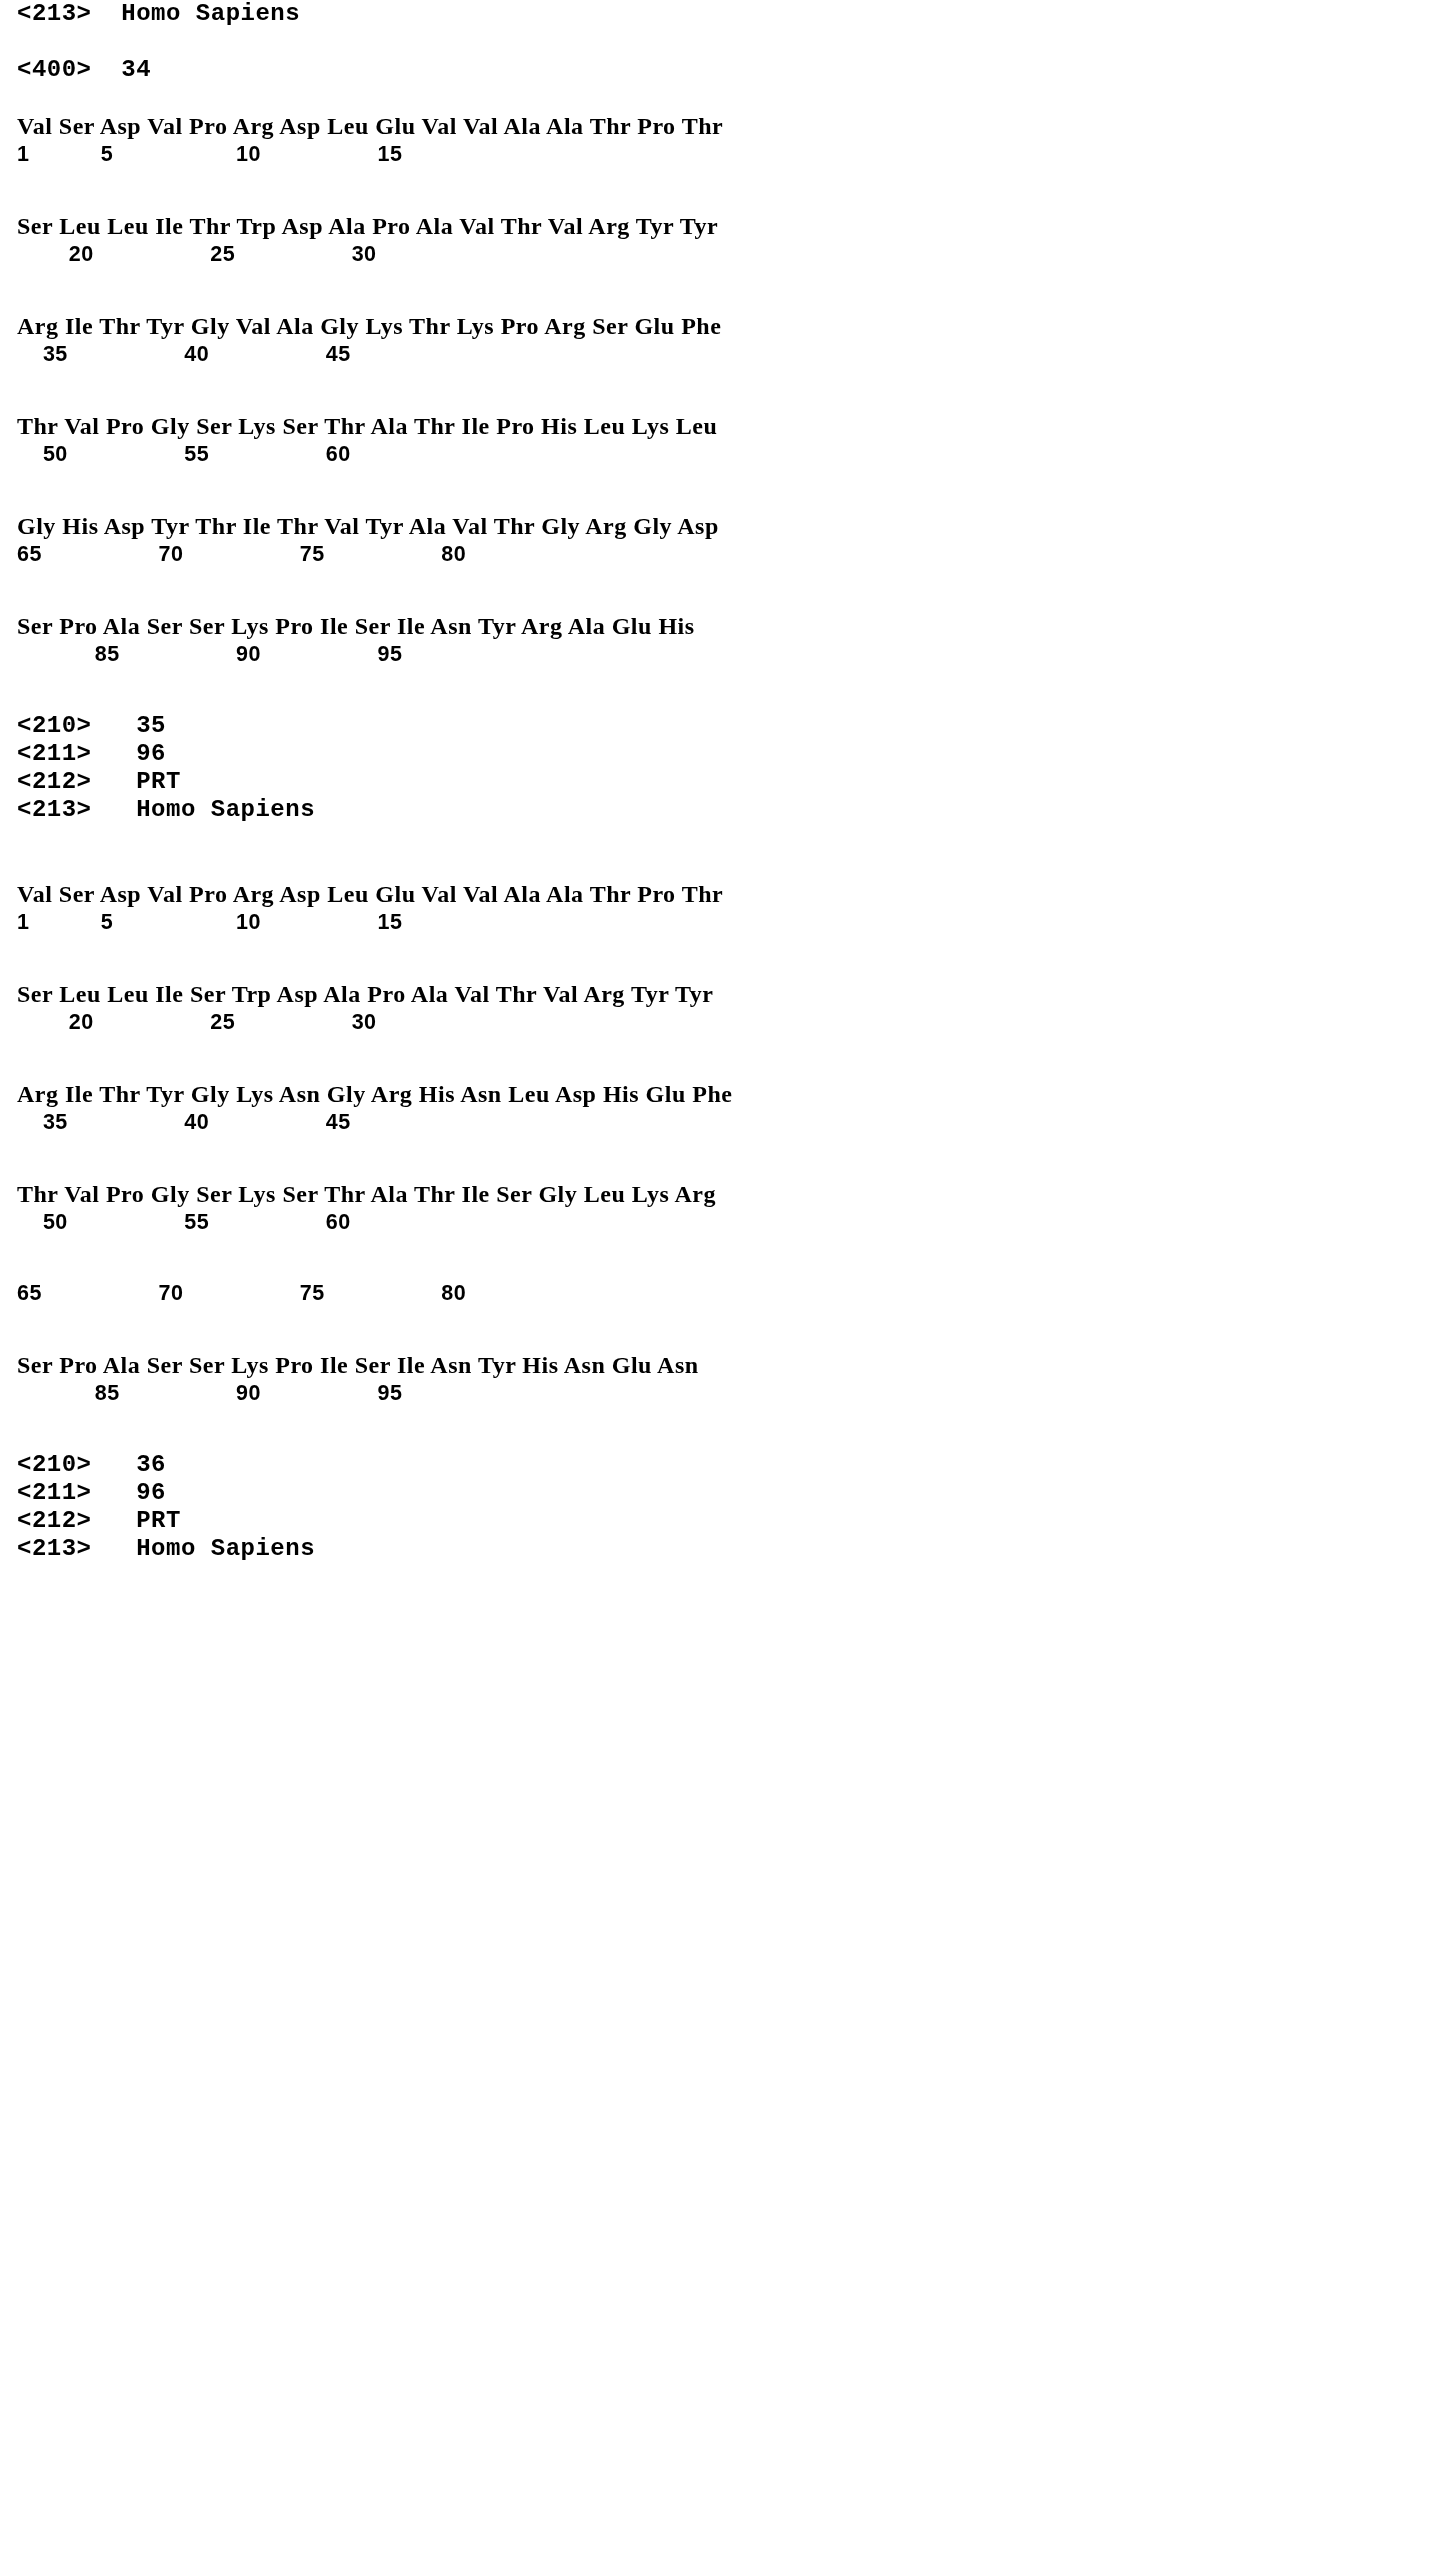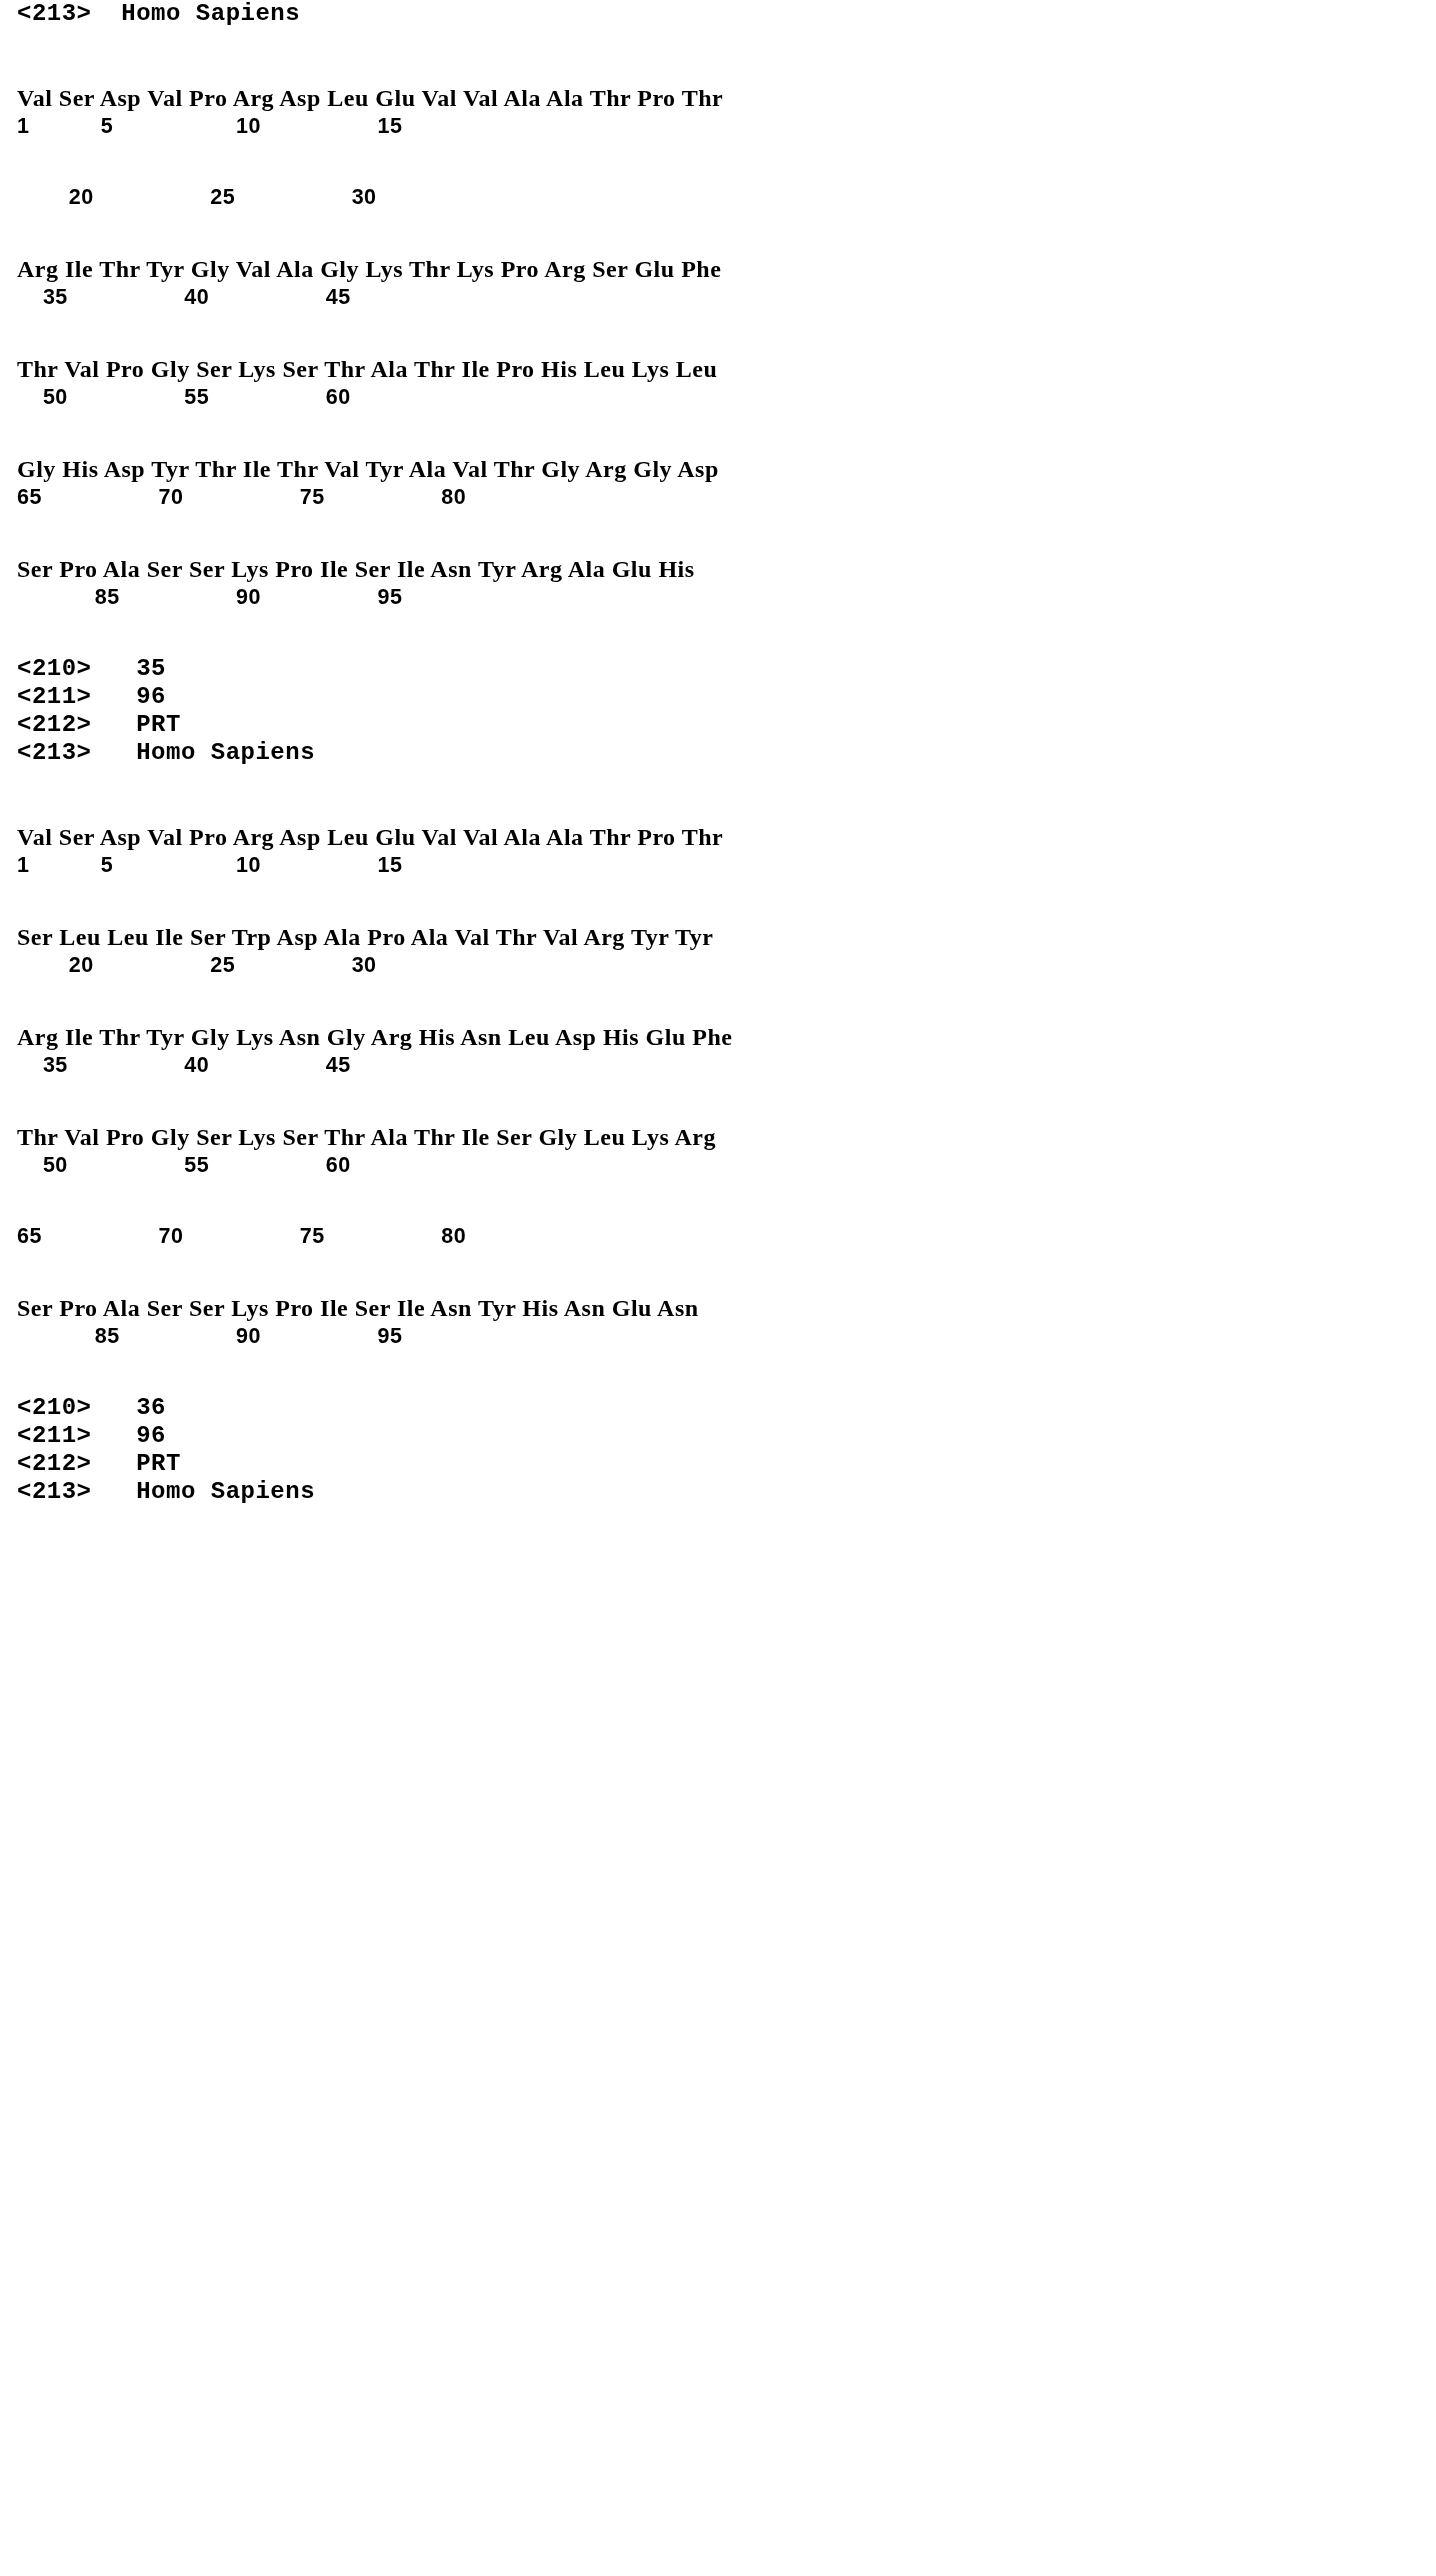--- a/index.html
+++ b/index.html
@@ -66,27 +66,29 @@
     font-weight: 700;
   }
 </style>
 </head>
 <body>
 
 <div class="page">
   <div class="doc" id="doc-root">
       <div class="line tag-line">&lt;213&gt;  Homo Sapiens</div>
       <div class="blank"></div>
+      <div class="line tag-line">&lt;400&gt;  34</div>
       <div class="blank"></div>
       <div class="seq-block">
         <div class="residues">Val Ser Asp Val Pro Arg Asp Leu Glu Val Val Ala Ala Thr Pro Thr</div>
         <div class="numbers">1           5                   10                  15</div>
       </div>
       <div class="blank-lg"></div>
       <div class="seq-block">
+        <div class="residues">Ser Leu Leu Ile Thr Trp Asp Ala Pro Ala Val Thr Val Arg Tyr Tyr</div>
         <div class="numbers">        20                  25                  30</div>
       </div>
       <div class="blank-lg"></div>
       <div class="seq-block">
         <div class="residues">Arg Ile Thr Tyr Gly Val Ala Gly Lys Thr Lys Pro Arg Ser Glu Phe</div>
         <div class="numbers">    35                  40                  45</div>
       </div>
       <div class="blank-lg"></div>
       <div class="seq-block">
         <div class="residues">Thr Val Pro Gly Ser Lys Ser Thr Ala Thr Ile Pro His Leu Lys Leu</div>

